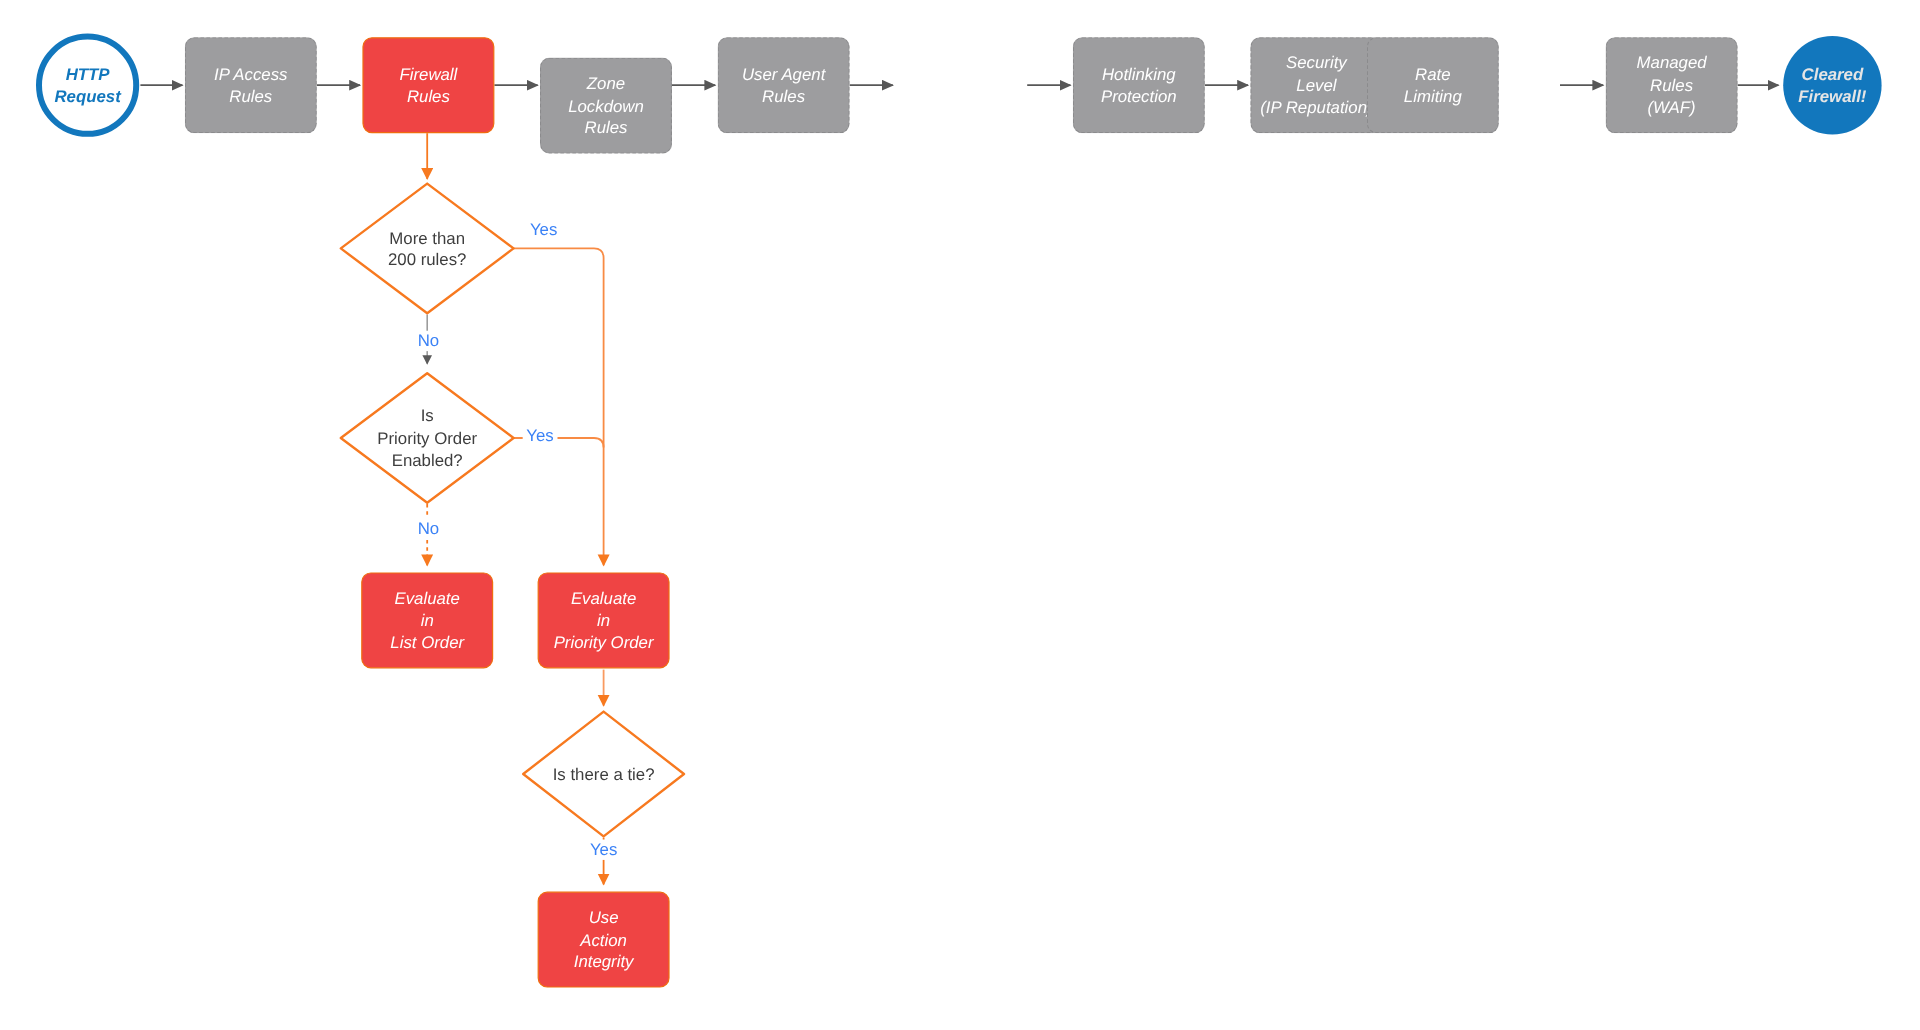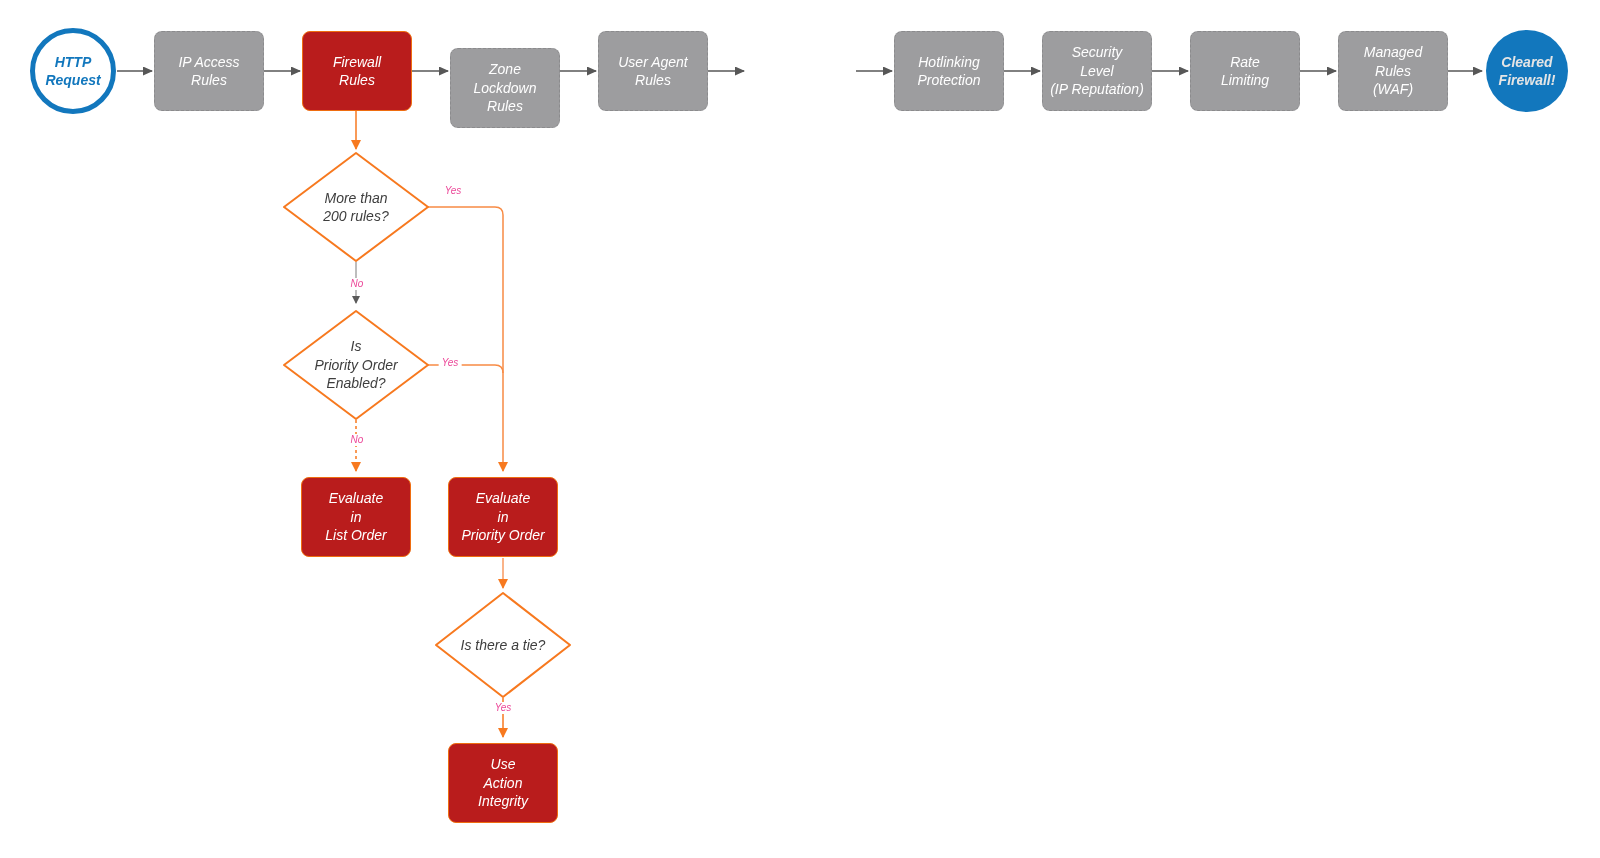--- a/index.html
+++ b/index.html
@@ -37,21 +37,21 @@
     height: 80px;
     border-radius: 8px;
     font-style: italic;
     color: #ffffff;
   }
   .box.gray {
     background: #9d9d9f;
     border: 1px dashed #8b8b8d;
   }
   .box.orange {
-    background: #b91c1c;
+    background: #ef4444;
     border: 1px solid #ef6d10;
     text-align: center;
   }
   .circle {
     border-radius: 50%;
     font-weight: bold;
     font-style: italic;
   }
   .circle.start {
     width: 86px;
@@ -71,28 +71,26 @@
     display: flex;
     align-items: center;
     justify-content: center;
     text-align: center;
     white-space: pre-line;
     width: 140px;
     height: 80px;
     color: #3e3e3e;
     font-size: 14px;
     line-height: 1.32;
-    font-style: italic;
   }
   .edge-label {
     position: absolute;
     transform: translate(-50%, -50%);
-    font-style: italic;
-    color: #ec4899;
-    font-size: 10px;
+    color: #3b82f6;
+    font-size: 14px;
     background: #ffffff;
     padding: 0 3px;
     line-height: 1.2;
   }
 </style>
 </head>
 <body>
 
 <div class="canvas">
 
@@ -152,21 +150,21 @@
 Rules</div>
 
 
   <div class="node box gray" style="left:1042px; top:31px;">Security
 Level
 (IP Reputation)</div>
 
   <div class="node box gray" style="left:894px; top:31px;">Hotlinking
 Protection</div>
 
-  <div class="node box gray" style="left:1190px; top:31px;">Rate
+  <div class="node box gray" style="left:1139px; top:31px;">Rate
 Limiting</div>
 
   <div class="node box gray" style="left:1338px; top:31px;">Managed
 Rules
 (WAF)</div>
 
   <div class="node circle end" style="left:1486px; top:30px;">Cleared
 Firewall!</div>
 
   <div class="diamond-text" style="left:286px; top:167px;">More than

